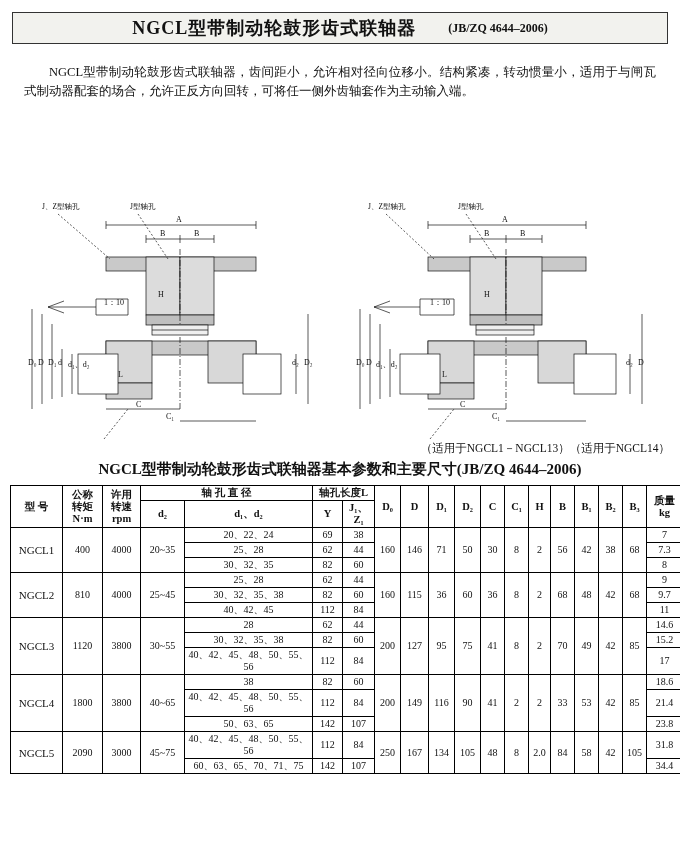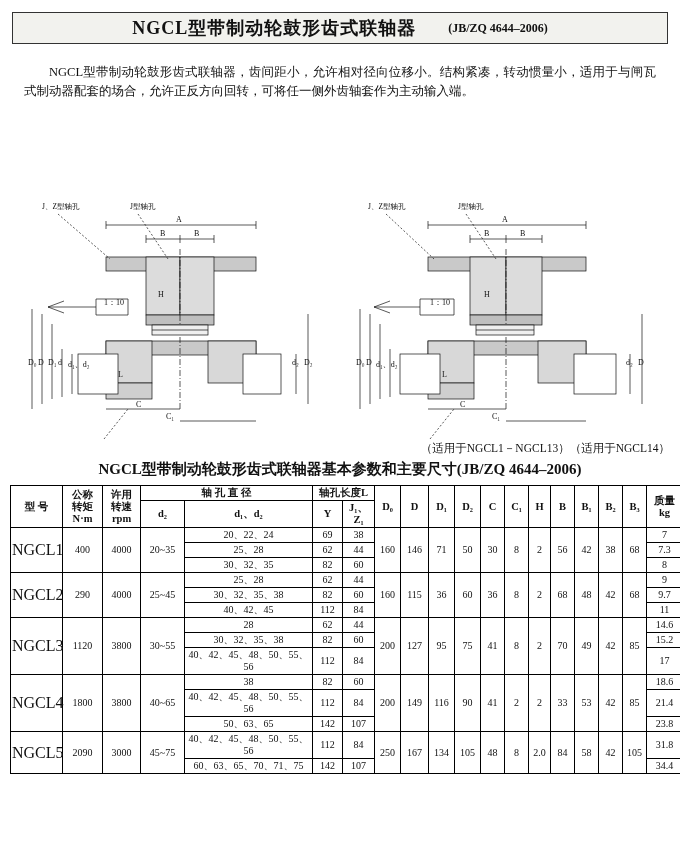--- a/index.html
+++ b/index.html
@@ -100,21 +100,21 @@
     text-align: center;
     vertical-align: middle;
     padding: 1px 1px;
     line-height: 12px;
   }
   table.params th {
     font-weight: bold;
     font-size: 10.5px;
   }
   td.model {
-    font-size: 16px;
+    font-size: 11px;
   }
 
   
   svg text {
     font-family: "Liberation Serif", serif;
     fill: #111;
   }
   .lbl { font-size: 8px; }
   .lbl-cn { font-size: 7.5px; }
 </style>
@@ -389,21 +389,21 @@
       <tr>
         <td>30、32、35</td>
         <td>82</td>
         <td>60</td>
         <td>8</td>
 
       </tr>
 
       <tr>
         <td class="model" rowspan="3">NGCL2</td>
-        <td rowspan="3">290</td>
+        <td rowspan="3">810</td>
         <td rowspan="3">4000</td>
         <td rowspan="3">25~45</td>
         <td>25、28</td>
         <td>62</td>
         <td>44</td>
         <td rowspan="3">160</td>
         <td rowspan="3">115</td>
         <td rowspan="3">36</td>
         <td rowspan="3">60</td>
         <td rowspan="3">36</td>

